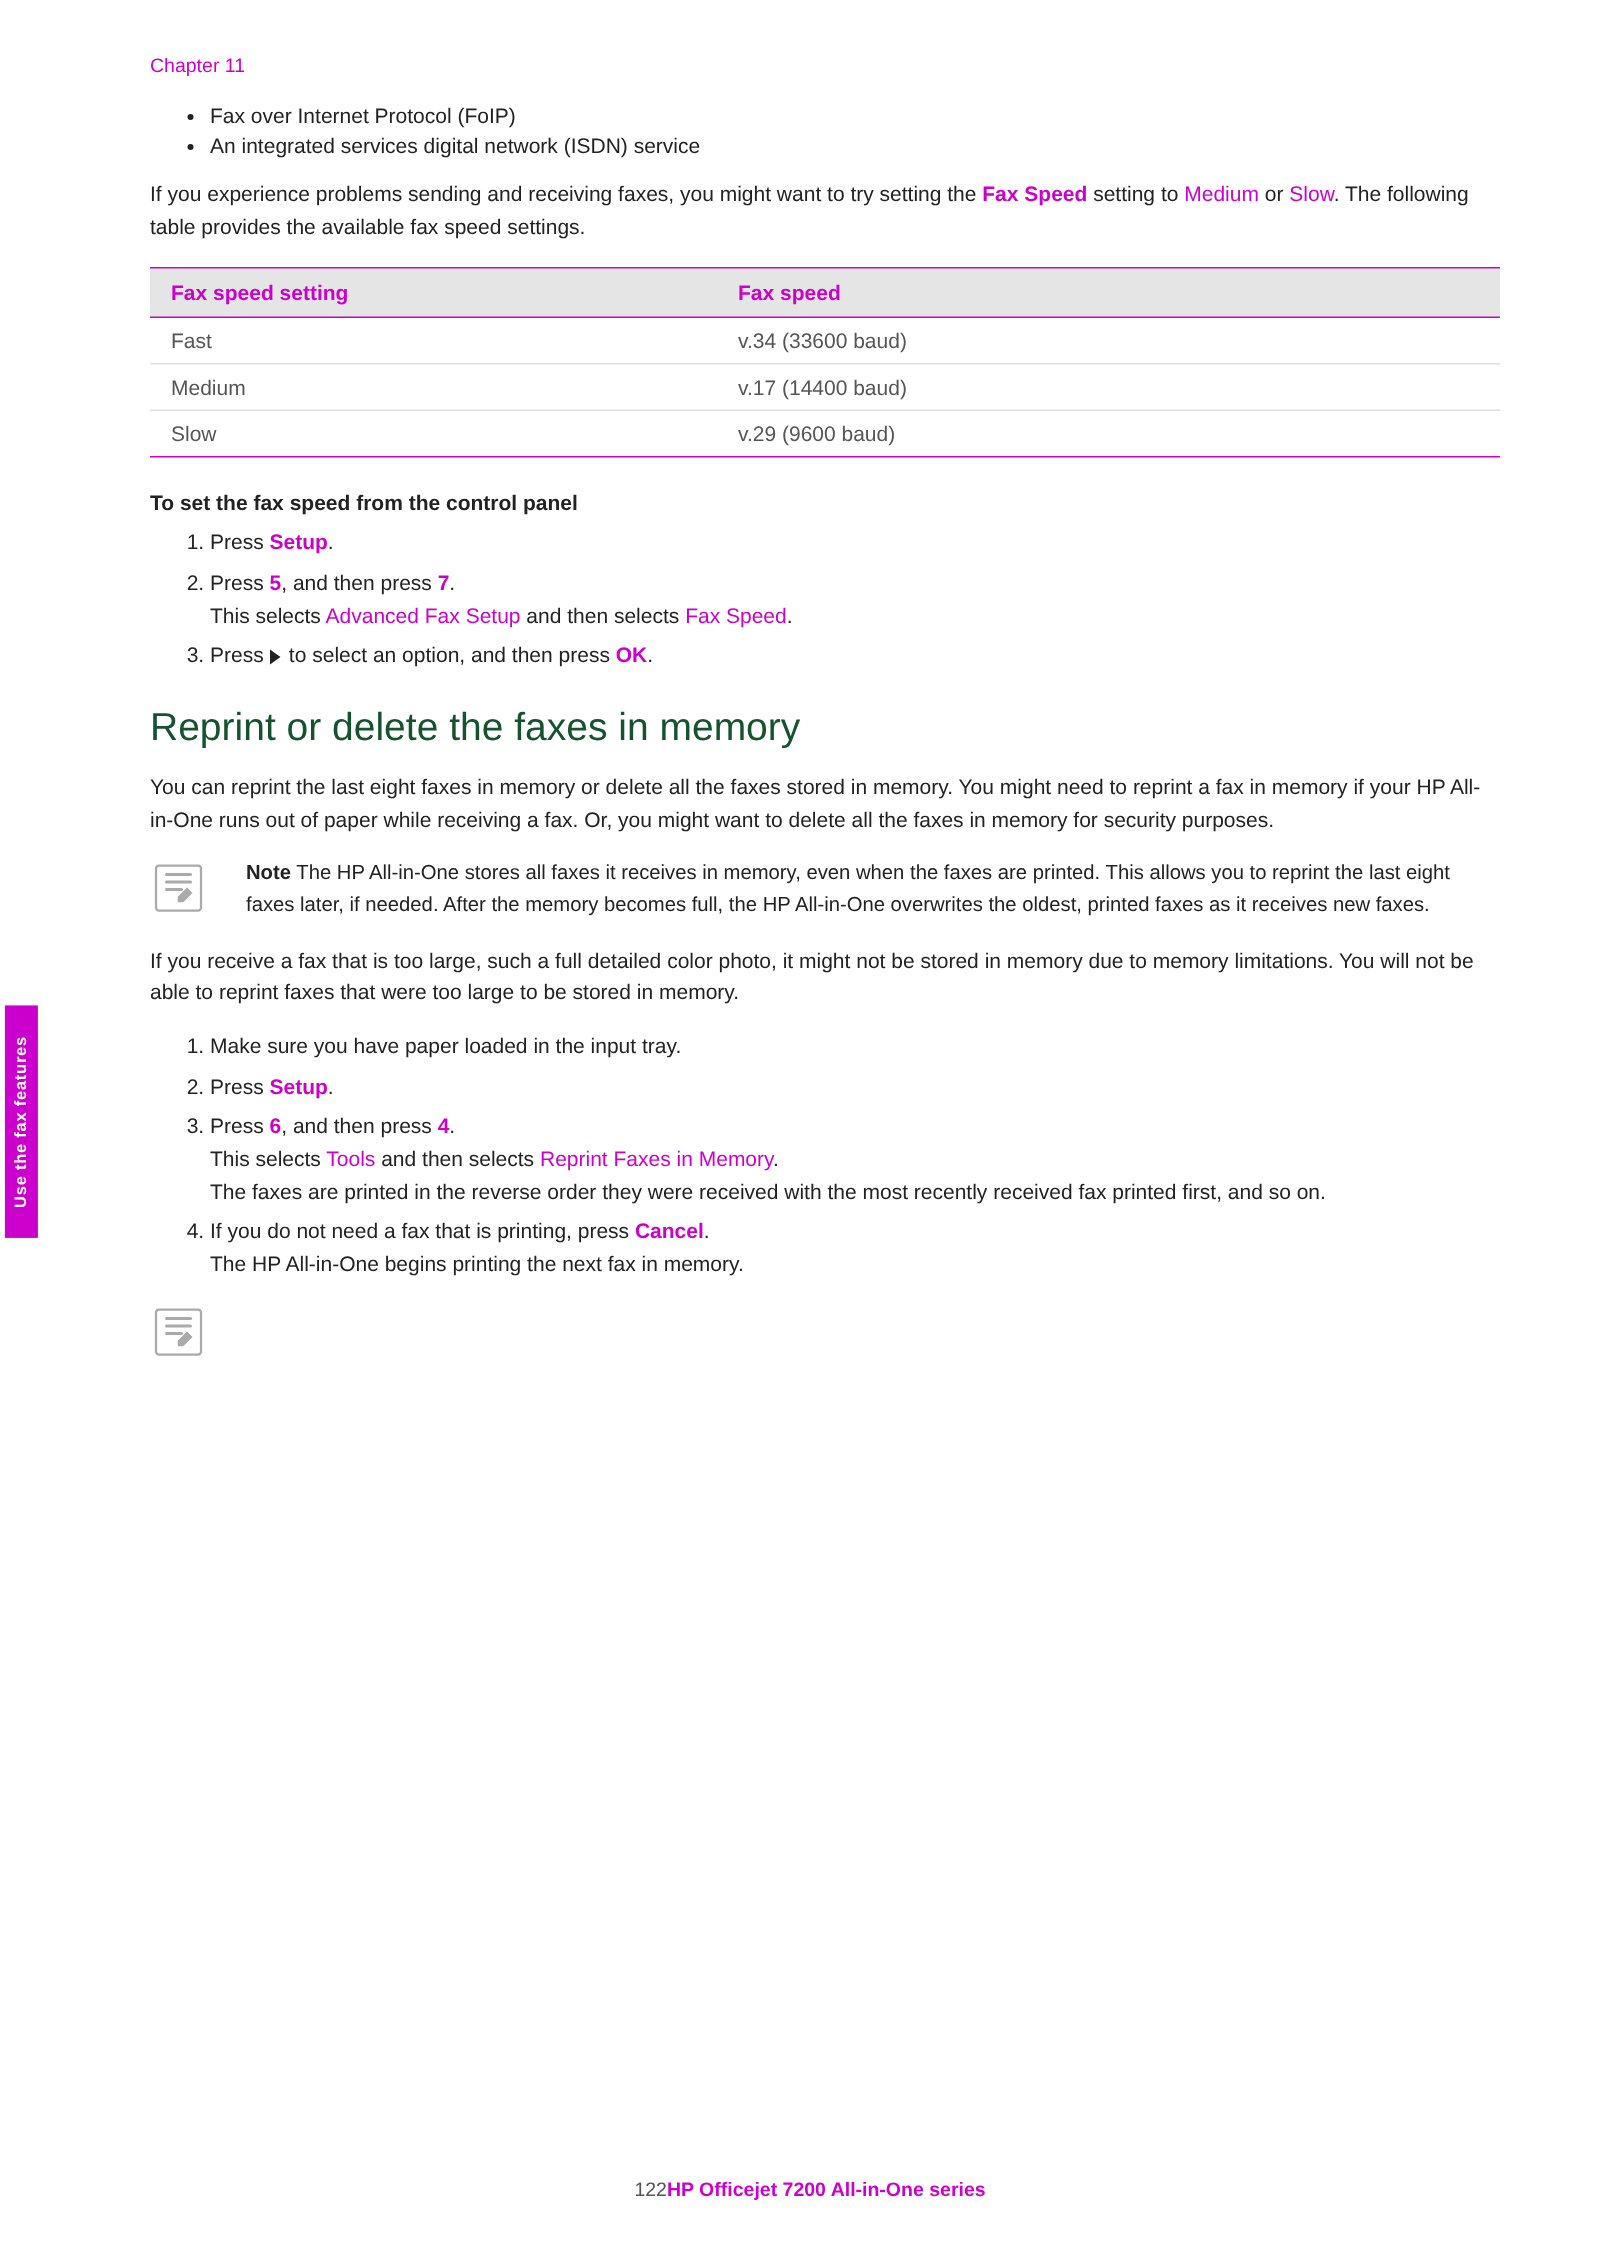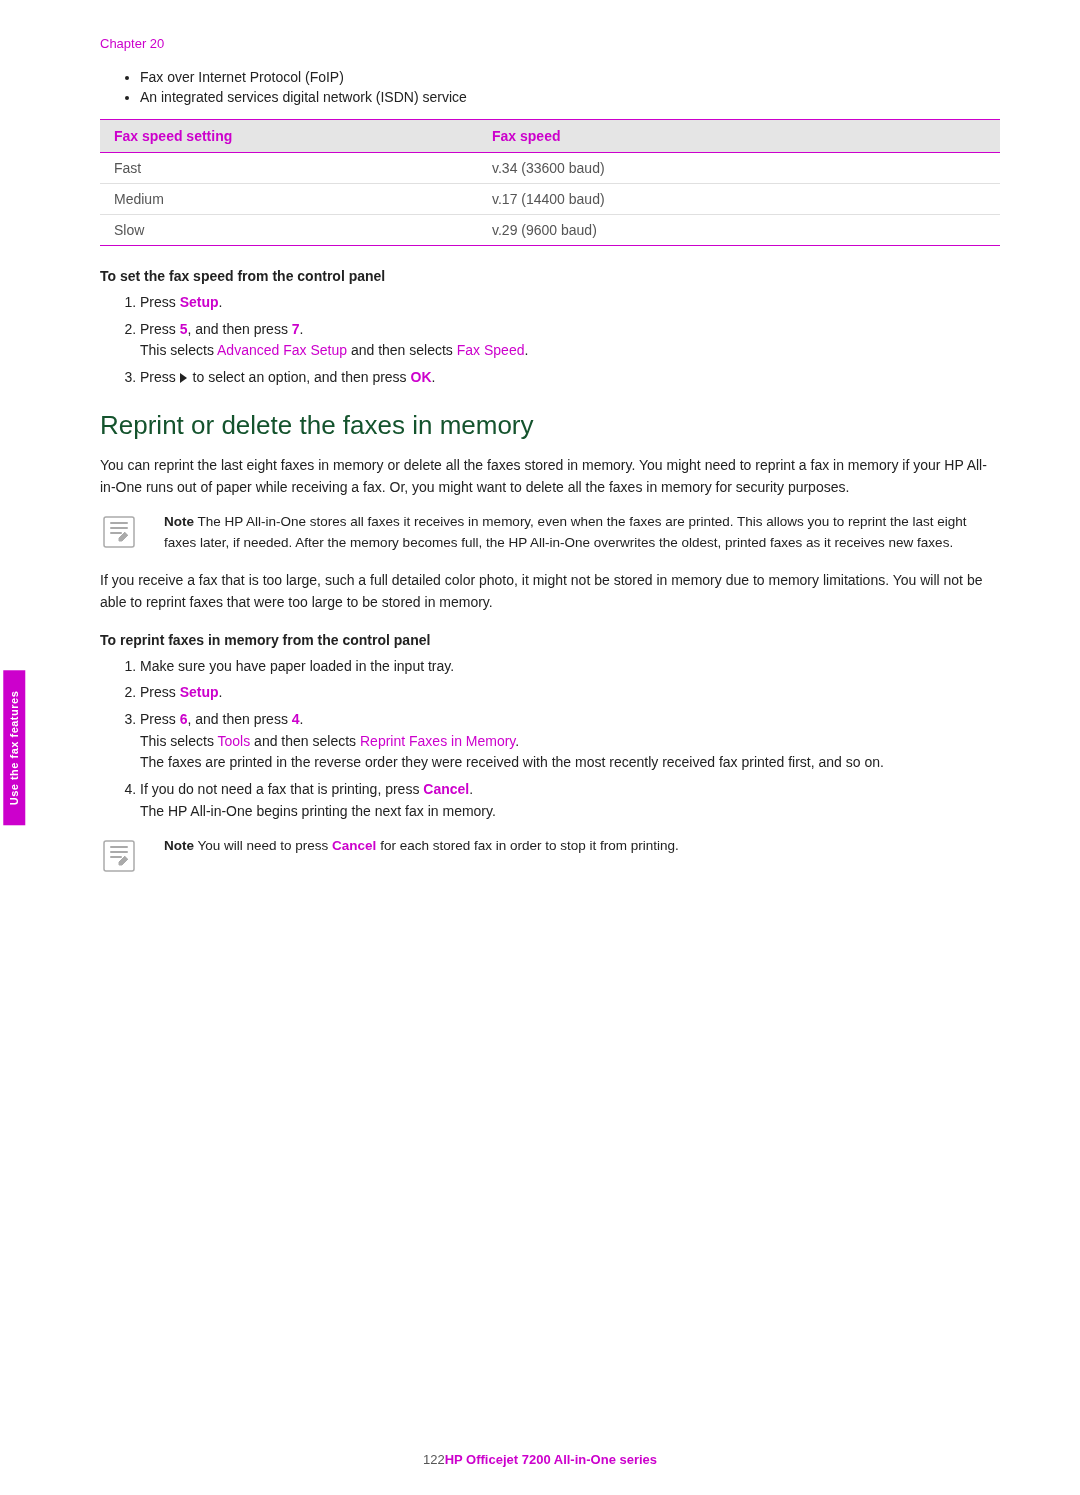--- a/index.html
+++ b/index.html
@@ -184,28 +184,31 @@
 
   <div style="position:absolute; left:0; top:0; width:28px; height:100%; display:flex; align-items:center; justify-content:center;">
     <div style="transform:rotate(-90deg); white-space:nowrap; background:#cc00cc; color:#fff; font-size:11px; font-weight:bold; padding:5px 20px; letter-spacing:0.5px;">
       <span>Use the fax features</span>
     </div>
   </div>
 
   <div style="margin-left: 20px;">
 
     <div class="chapter-label">
-      <span>Chapter 20</span>
+      <span>Chapter 11</span>
     </div>
 
     <ul class="bullet-list">
       <li><span>Fax over Internet Protocol (FoIP)</span></li>
       <li><span>An integrated services digital network (ISDN) service</span></li>
     </ul>
 
+    <p class="intro-para">
+      If you experience problems sending and receiving faxes, you might want to try setting the <span class="highlight-magenta">Fax Speed</span> setting to <span class="highlight-magenta-normal">Medium</span> or <span class="highlight-magenta-normal">Slow</span>. The following table provides the available fax speed settings.
+    </p>
 
     <table class="fax-table">
       <thead>
         <tr>
           <th class="col-setting"><span>Fax speed setting</span></th>
           <th class="col-speed"><span>Fax speed</span></th>
         </tr>
       </thead>
       <tbody>
         <tr>
@@ -254,23 +257,20 @@
       </svg>
       <div class="note-text">
         <strong>Note</strong>  The HP All-in-One stores all faxes it receives in memory, even when the faxes are printed. This allows you to reprint the last eight faxes later, if needed. After the memory becomes full, the HP All-in-One overwrites the oldest, printed faxes as it receives new faxes.
       </div>
     </div>
 
     <p class="para">
       <span>If you receive a fax that is too large, such a full detailed color photo, it might not be stored in memory due to memory limitations. You will not be able to reprint faxes that were too large to be stored in memory.</span>
     </p>
 
-    <p class="section-heading">
-      <span>To reprint faxes in memory from the control panel</span>
-    </p>
 
     <ol class="numbered-list">
       <li><span>Make sure you have paper loaded in the input tray.</span></li>
       <li>Press <span class="highlight-magenta">Setup</span>.</li>
       <li>Press <span class="highlight-magenta">6</span>, and then press <span class="highlight-magenta">4</span>.<br>
         <span>This selects <span class="highlight-magenta-normal">Tools</span> and then selects <span class="highlight-magenta-normal">Reprint Faxes in Memory</span>.</span><br>
         <span>The faxes are printed in the reverse order they were received with the most recently received fax printed first, and so on.</span>
       </li>
       <li>If you do not need a fax that is printing, press <span class="highlight-magenta">Cancel</span>.<br>
         <span>The HP All-in-One begins printing the next fax in memory.</span>
@@ -278,23 +278,20 @@
     </ol>
 
     <div class="note-box">
       <svg class="note-icon" viewBox="0 0 38 38" xmlns="http://www.w3.org/2000/svg">
         <rect x="4" y="4" width="30" height="30" rx="2" fill="none" stroke="#aaa" stroke-width="1.5"></rect>
         <rect x="10" y="9" width="18" height="2" rx="1" fill="#aaa"></rect>
         <rect x="10" y="14" width="18" height="2" rx="1" fill="#aaa"></rect>
         <rect x="10" y="19" width="12" height="2" rx="1" fill="#aaa"></rect>
         <polyline points="28,22 22,28 19,28 19,25 25,19" fill="#aaa" stroke="#aaa" stroke-width="1"></polyline>
       </svg>
-      <div class="note-text">
-        <strong>Note</strong>  You will need to press <span class="highlight-magenta">Cancel</span> for each stored fax in order to stop it from printing.
-      </div>
     </div>
 
   </div>
 
   <div class="footer">
     <span>122</span>
     <span class="footer-right">HP Officejet 7200 All-in-One series</span>
   </div>
 
 </div>

